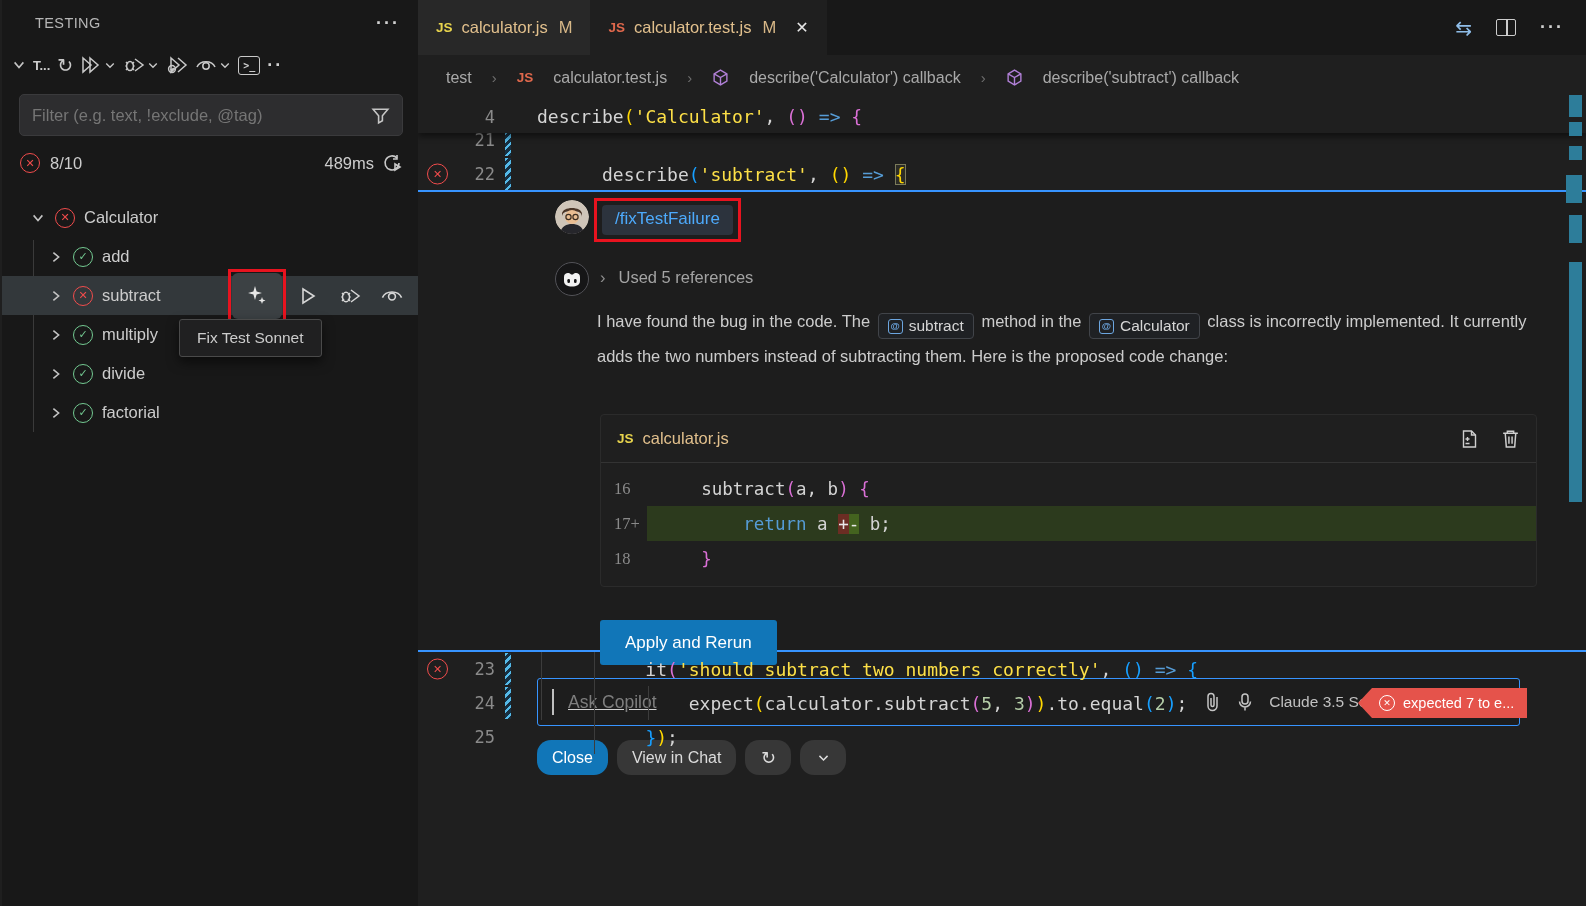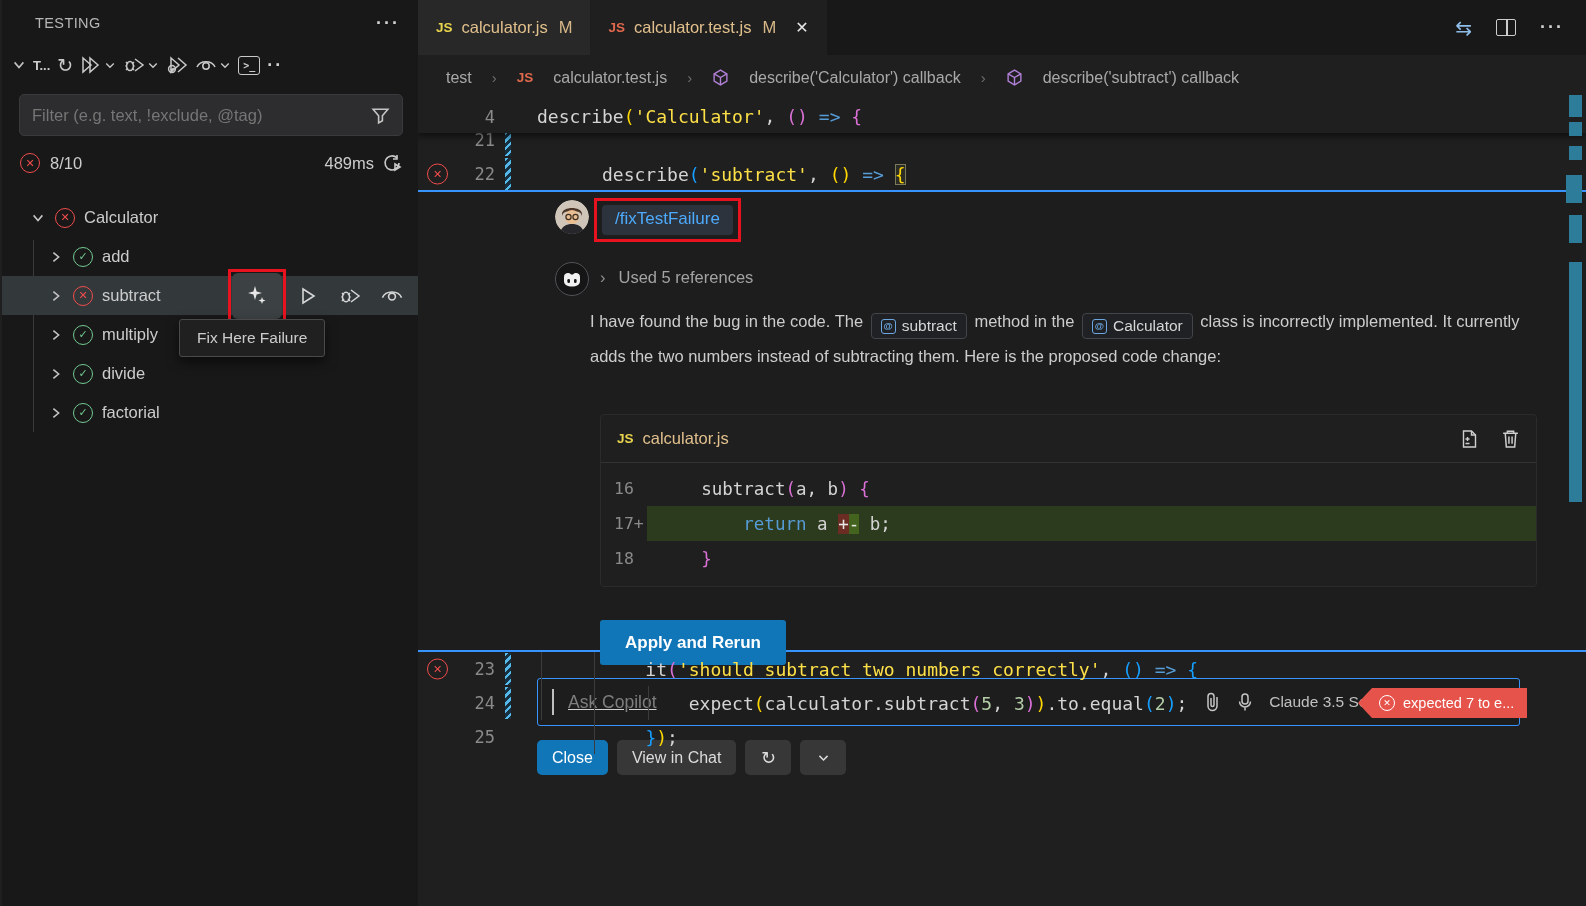--- a/index.html
+++ b/index.html
@@ -78,46 +78,46 @@
   .tok.addch{background:#44631f;color:#e8e8e8}
 
   
   .chatw { position:relative; height:462px; background:#1d1d1d; border-top:2px solid #3794ff; border-bottom:2px solid #3794ff; }
   .avatar { position:absolute; width:34px; height:34px; border-radius:50%; overflow:hidden; }
   .cmd-anno { position:absolute; left:176px; top:6px; border:3px solid #e8131f; padding:4px 5px; }
   .cmd-chip { display:inline-block; background:#2c333d; border-radius:4px; padding:4px 13px 6px 13px; color:#4daafc; font-size:17px; }
   .copilot-av { position:absolute; left:137px; top:70px; width:34px; height:34px; border-radius:50%; border:1.6px solid #525257; background:#161617; display:flex; align-items:center; justify-content:center; }
   .refs { position:absolute; left:182px; top:76px; display:flex; align-items:center; gap:13px; color:#a3a3a3; font-size:16.5px; }
   .refs .chev { color:#8f8f8f; }
-  .msg { position:absolute; left:172px; top:112px; width:962px; font-size:16.5px; line-height:35px; color:#cccccc; }
+  .msg { position:absolute; left:179px; top:112px; width:962px; font-size:16.5px; line-height:35px; color:#cccccc; }
   .inline-chip { display:inline-flex; align-items:center; gap:6px; border:1px solid #414449; background:#1f2124; border-radius:4px; padding:0 9px; margin:0 3px; font-size:15.5px; color:#d6d6d6; vertical-align:-2px; line-height:24px; }
   .chip-ico { width:15px; height:15px; border:1.2px solid #6ca6e0; border-radius:3px; color:#6ca6e0; font-size:9.5px; font-weight:700; display:inline-flex; align-items:center; justify-content:center; }
 
   .codeblock { position:absolute; left:182px; top:222px; width:937px; background:#1f1f1f; border:1px solid #2b2b2b; border-radius:4px; }
   .cb-header { height:48px; display:flex; align-items:center; gap:9px; padding:0 16px; border-bottom:1px solid #333333; }
   .cb-file { color:#e2c08d; font-size:16.5px; }
   .cb-actions { margin-left:auto; display:flex; align-items:center; gap:22px; color:#cfcfcf; }
   .cb-body { padding:8px 0 10px 0; }
   .cline { height:35px; display:flex; align-items:center; font-family:"DejaVu Sans Mono","Liberation Mono",monospace; font-size:17.5px; }
-  .cnum { width:46px; flex:none; padding-left:13px; color:#8a8a8a; font-size:16.5px; }
+  .cnum { width:46px; flex:none; padding-left:13px; color:#8a8a8a; font-size:16.5px;font-family:Liberation Serif, serif; }
   .ccode { flex:1; white-space:pre; padding-left:12px; align-self:stretch; display:flex; align-items:center; }
   .cline.added .ccode { background:#2c3a1d; }
 
-  .applybtn { position:absolute; left:182px; top:428px; height:45px; padding:0 25px; background:#1176b8; color:#ffffff; font-size:17px; border:none; border-radius:3px; display:flex; align-items:center; font-family:inherit;font-weight:bold; }
+  .applybtn { position:absolute; left:182px; top:428px; height:45px; padding:0 25px; background:#1176b8; color:#ffffff; font-size:17px; border:none; border-radius:3px; display:flex; align-items:center; font-family:inherit; }
 
   .askbox { position:absolute; left:119px; top:486px; width:983px; height:48px; border:1px solid #3794ff; border-radius:3px; background:#1d1d1d; display:flex; align-items:center; padding:0 14px; gap:14px; }
   .caret { width:2px; height:26px; background:#bfbfbf; flex:none; }
   .askbox input { flex:1; background:transparent; border:none; outline:none; color:#d0d0d0; font-size:17.5px; font-family:inherit;text-decoration:underline; }
   .askbox input::placeholder { color:#7e7e7e; }
   .ask-icons { display:flex; align-items:center; gap:16px; color:#c5c5c5; }
   .model-pick { display:flex; align-items:center; gap:9px; color:#c0c0c0; font-size:15.5px; }
   .chev-sm svg { stroke:#b5b5b5; }
 
   .chat-btns { position:absolute; left:119px; top:548px; display:flex; gap:9px; }
-  .cbtn { height:35px; border:none; border-radius:5px; font-size:16px; font-family:inherit; display:flex; align-items:center; justify-content:center; padding:0 15px; }
+  .cbtn { height:35px; border:none; border-radius:14px; font-size:16px; font-family:inherit; display:flex; align-items:center; justify-content:center; padding:0 15px; }
   .cbtn.primary { background:#1176b8; color:#fff; }
   .cbtn.secondary { background:#373737; color:#dcdcdc; }
   .cbtn.iconb { width:46px; padding:0; background:#373737; color:#dcdcdc; font-size:18px; }
 
   
   .rows-bottom { position:relative; }
   .iguide { position:absolute; width:1px; background:#3c3c3c; z-index:0; }
   .errpill { position:absolute; left:940px; top:2px; height:30px; background:#e5534b; color:#ffffff; display:flex; align-items:center; gap:8px; padding:0 13px 0 21px; clip-path:polygon(14px 0,100% 0,100% 100%,14px 100%,0 50%); font-size:14.5px; white-space:nowrap; }
   .pill-x { width:16px; height:16px; border:1.4px solid #fff; border-radius:50%; color:#fff; font-size:9px; font-weight:700; display:flex; align-items:center; justify-content:center; flex:none; }
 
@@ -300,21 +300,21 @@
     <div class="trow child">
       <span class="ic twisty">
           <svg width="14" height="14" viewBox="0 0 16 16" fill="none" stroke-width="1.8">
             <path d="M5 3 L11 8 L5 13"></path>
           </svg>
         </span>
       <span class="stat pass">✓</span>
       <span>factorial</span>
     </div>
 
-    <div class="tooltip">Fix Here Failure</div>
+    <div class="tooltip">Fix Test Sonnet</div>
   </div>
 </aside>
 
 <div class="main">
 
   <div class="tabstrip">
     <div class="tab inactive">
       <span class="jsbadge js-y">JS</span>
       <span>calculator.js</span>
       <span class="mbadge">M</span>

